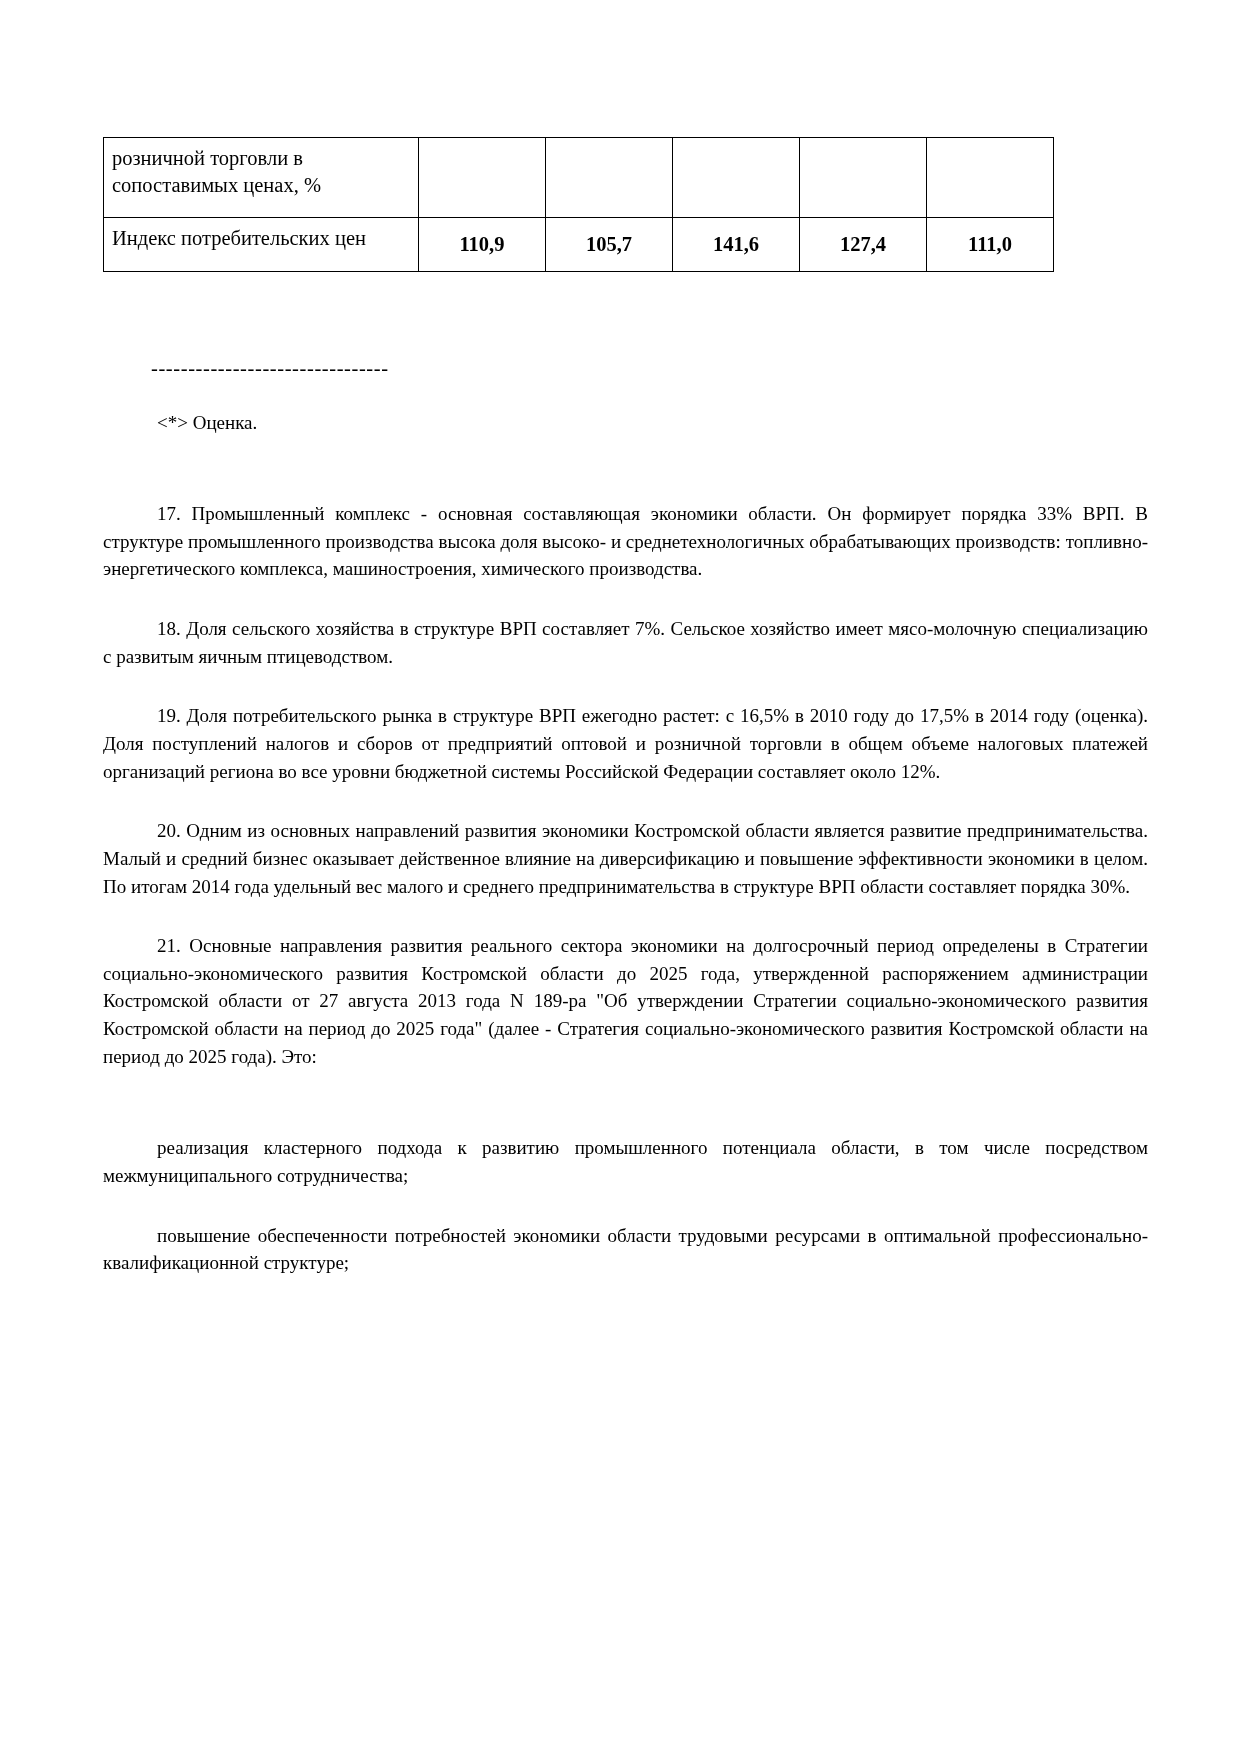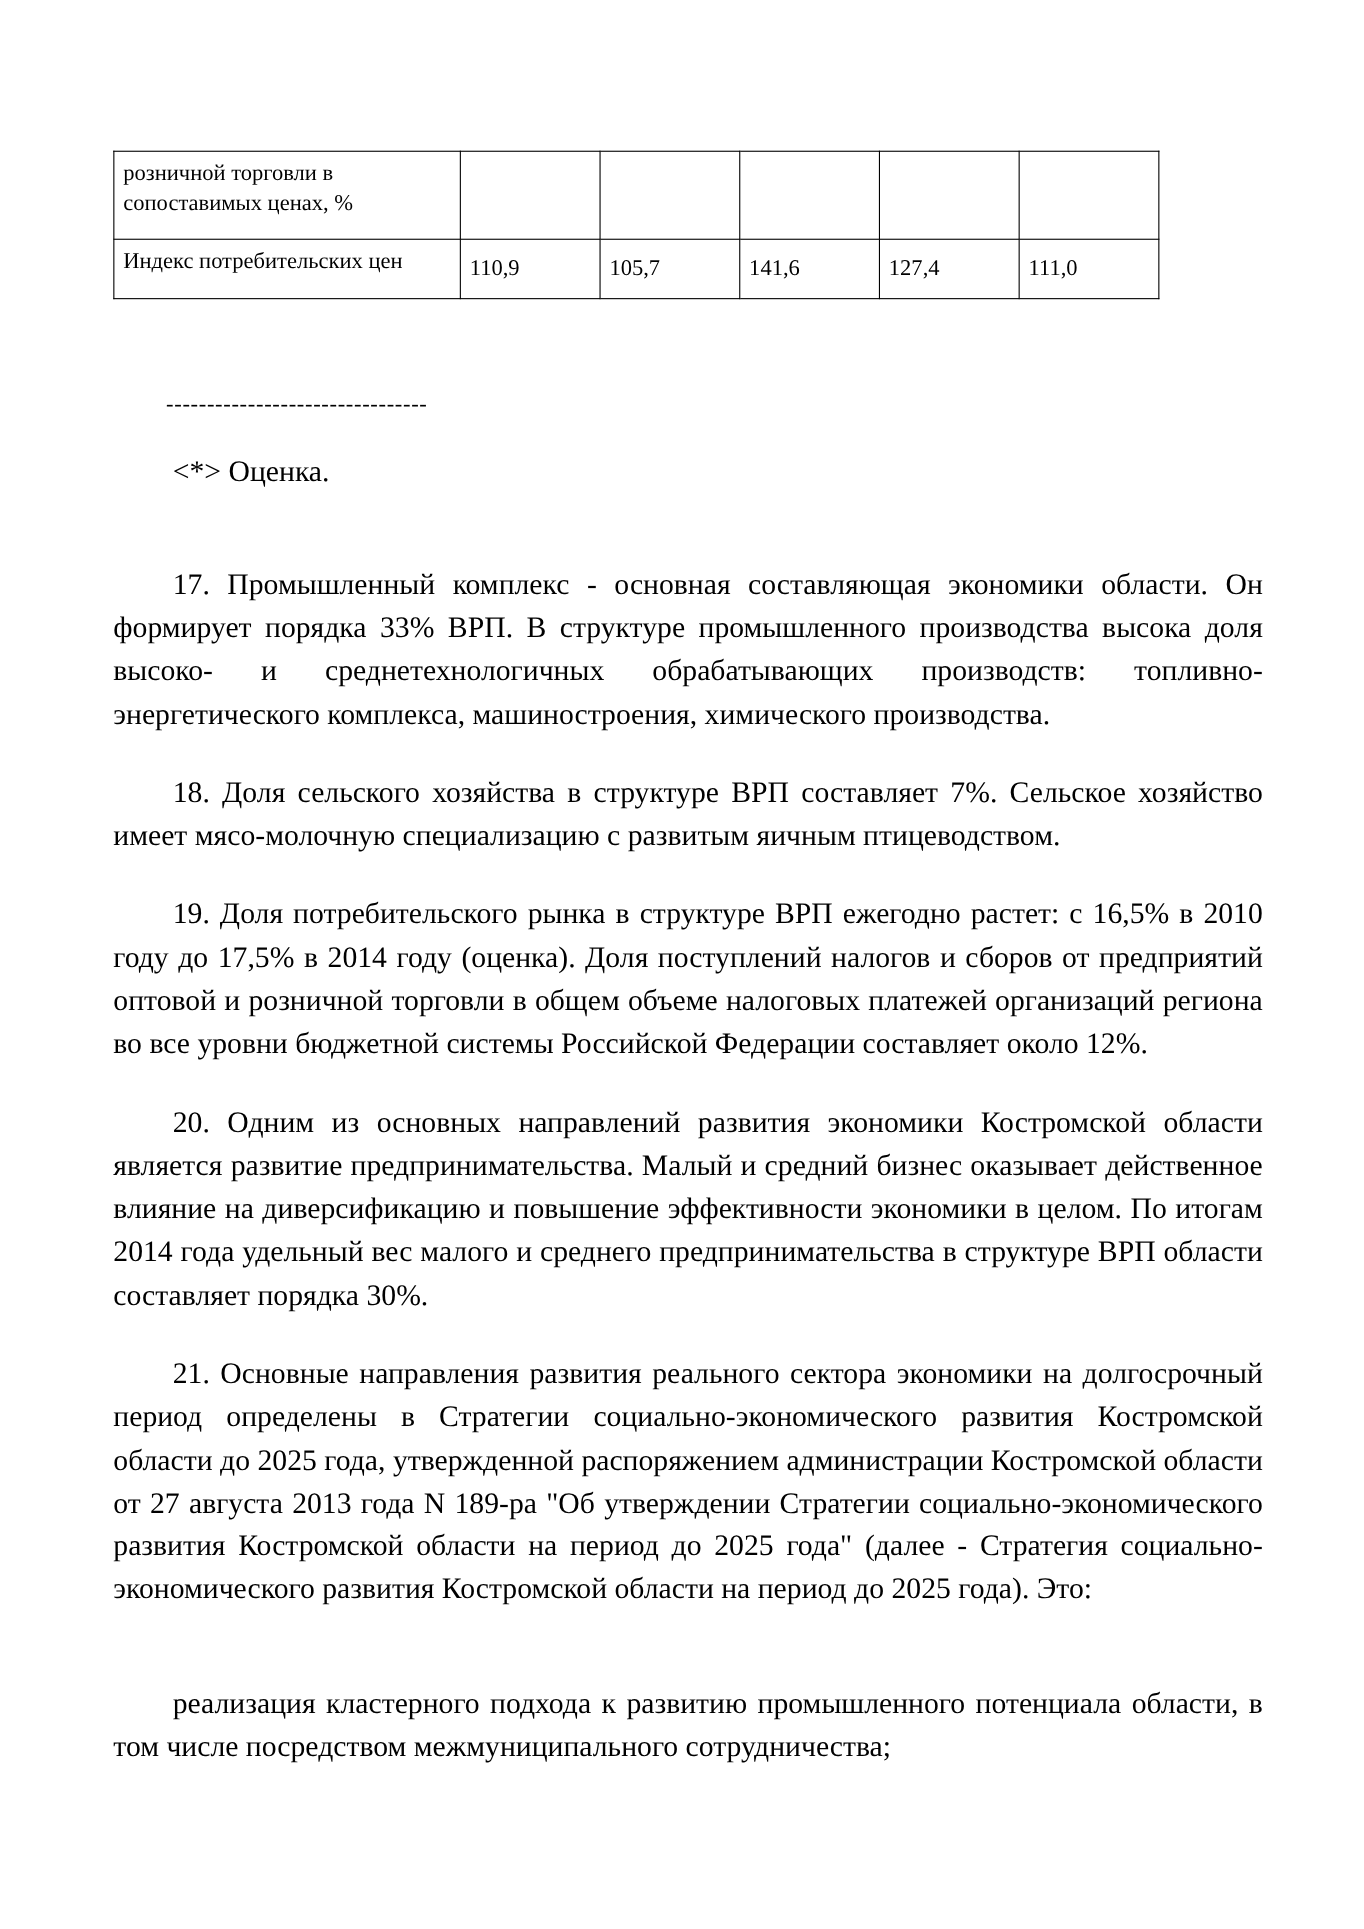--- a/index.html
+++ b/index.html
@@ -43,22 +43,24 @@
     line-height: 1.30;
     padding: 7px 8px 8px 8px;
     vertical-align: top;
     font-family: "Liberation Serif", "DejaVu Serif", serif;
   }
   table.data-table td.label {
     text-align: left;
     width: 298px;
   }
   table.data-table td.num {
+    text-align: center;
     vertical-align: middle;
     width: 110px;
+    font-weight: bold;
   }
   table.data-table tr.r1 td { height: 64px; }
   table.data-table tr.r2 td { height: 38px; }
   table.data-table tr.r3 td { height: 58px; }
   table.data-table tr.r2 td.label,
   table.data-table tr.r3 td.label { vertical-align: top; }
 
   
   .content {
     position: absolute;
@@ -71,21 +73,21 @@
     font-size: 20.5px;
     letter-spacing: 0.6px;
     line-height: 1.0;
     font-family: "Liberation Serif", "DejaVu Serif", serif;
     white-space: nowrap;
     padding-top: 8px;
   }
   p.para {
     margin: 0;
     padding: 0;
-    font-size: 27px;
+    font-size: 19px;
     line-height: 1.455;
     text-align: justify;
     text-justify: inter-word;
     text-indent: 54px;
     font-family: "Liberation Serif", "DejaVu Serif", serif;
   }
   .gap-md { height: 32px; }
   .gap-foot { height: 30px; }
 </style>
 </head>
@@ -139,15 +141,16 @@
 
     <div class="gap-md"></div>
     <p class="para">21. Основные направления развития реального сектора экономики на долгосрочный период определены в Стратегии социально-экономического развития Костромской области до 2025 года, утвержденной распоряжением администрации Костромской области от 27 августа 2013 года N 189-ра "Об утверждении Стратегии социально-экономического развития Костромской области на период до 2025 года" (далее - Стратегия социально-экономического развития Костромской области на период до 2025 года). Это:</p>
 
     <div class="gap-md"></div>
 
     <div class="gap-md"></div>
     <p class="para">реализация кластерного подхода к развитию промышленного потенциала области, в том числе посредством межмуниципального сотрудничества;</p>
 
     <div class="gap-md"></div>
+    <p class="para">повышение обеспеченности потребностей экономики области трудовыми ресурсами в оптимальной профессионально-квалификационной структуре;</p>
 
   </div>
 </div>
 
 </body></html>

